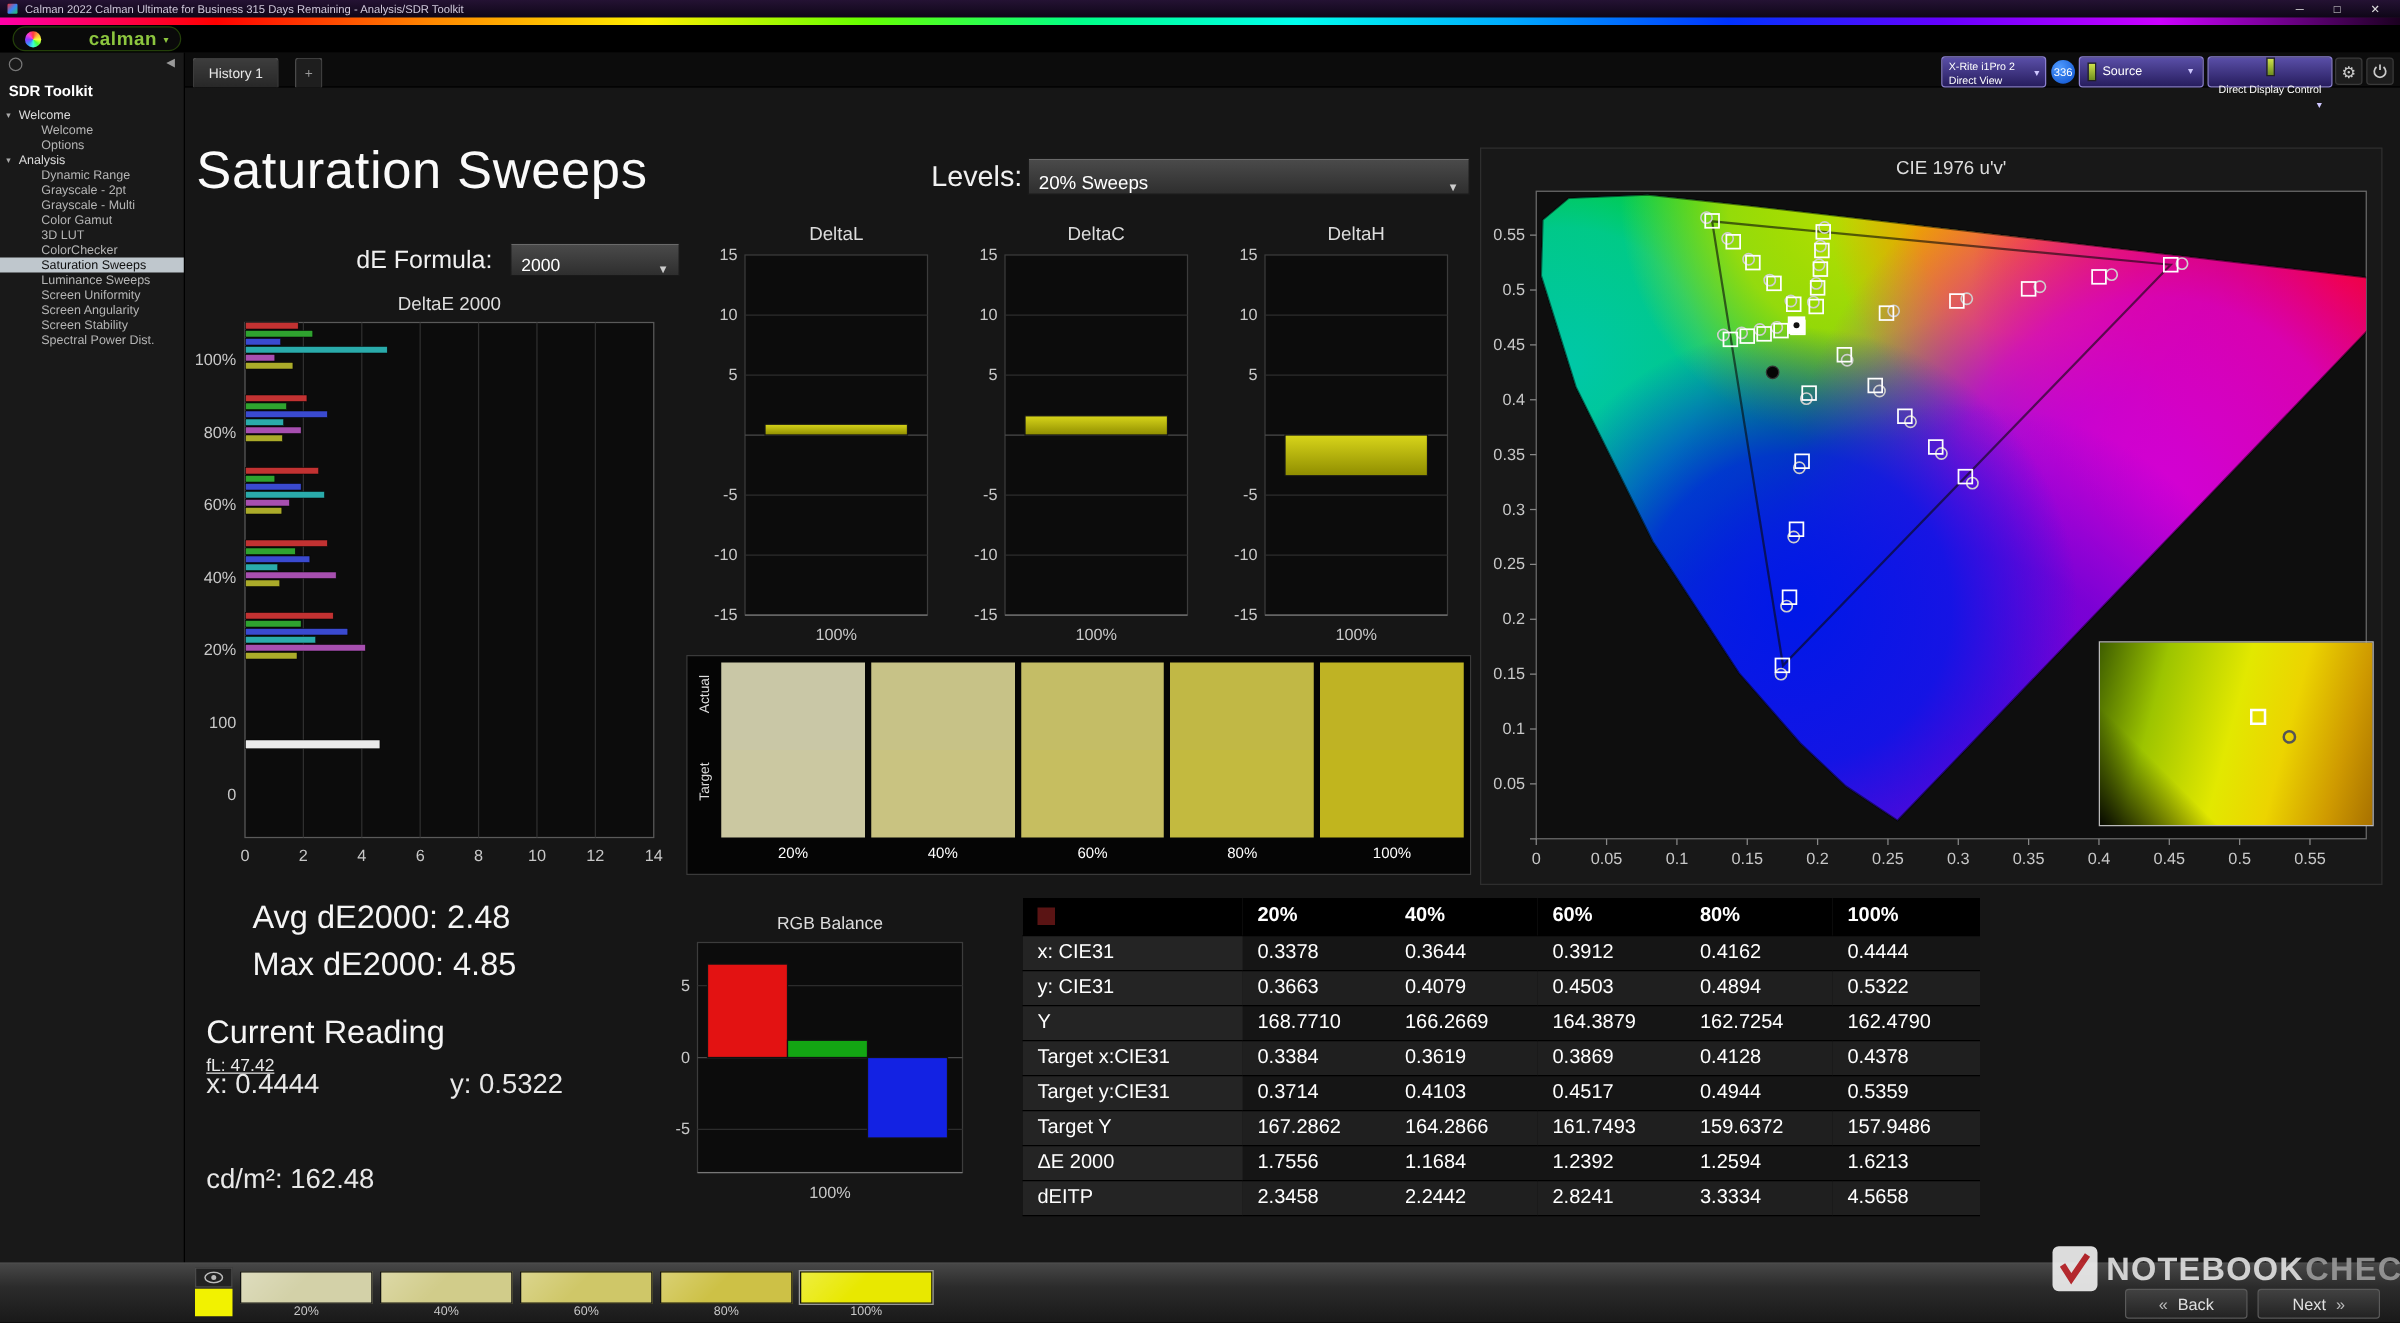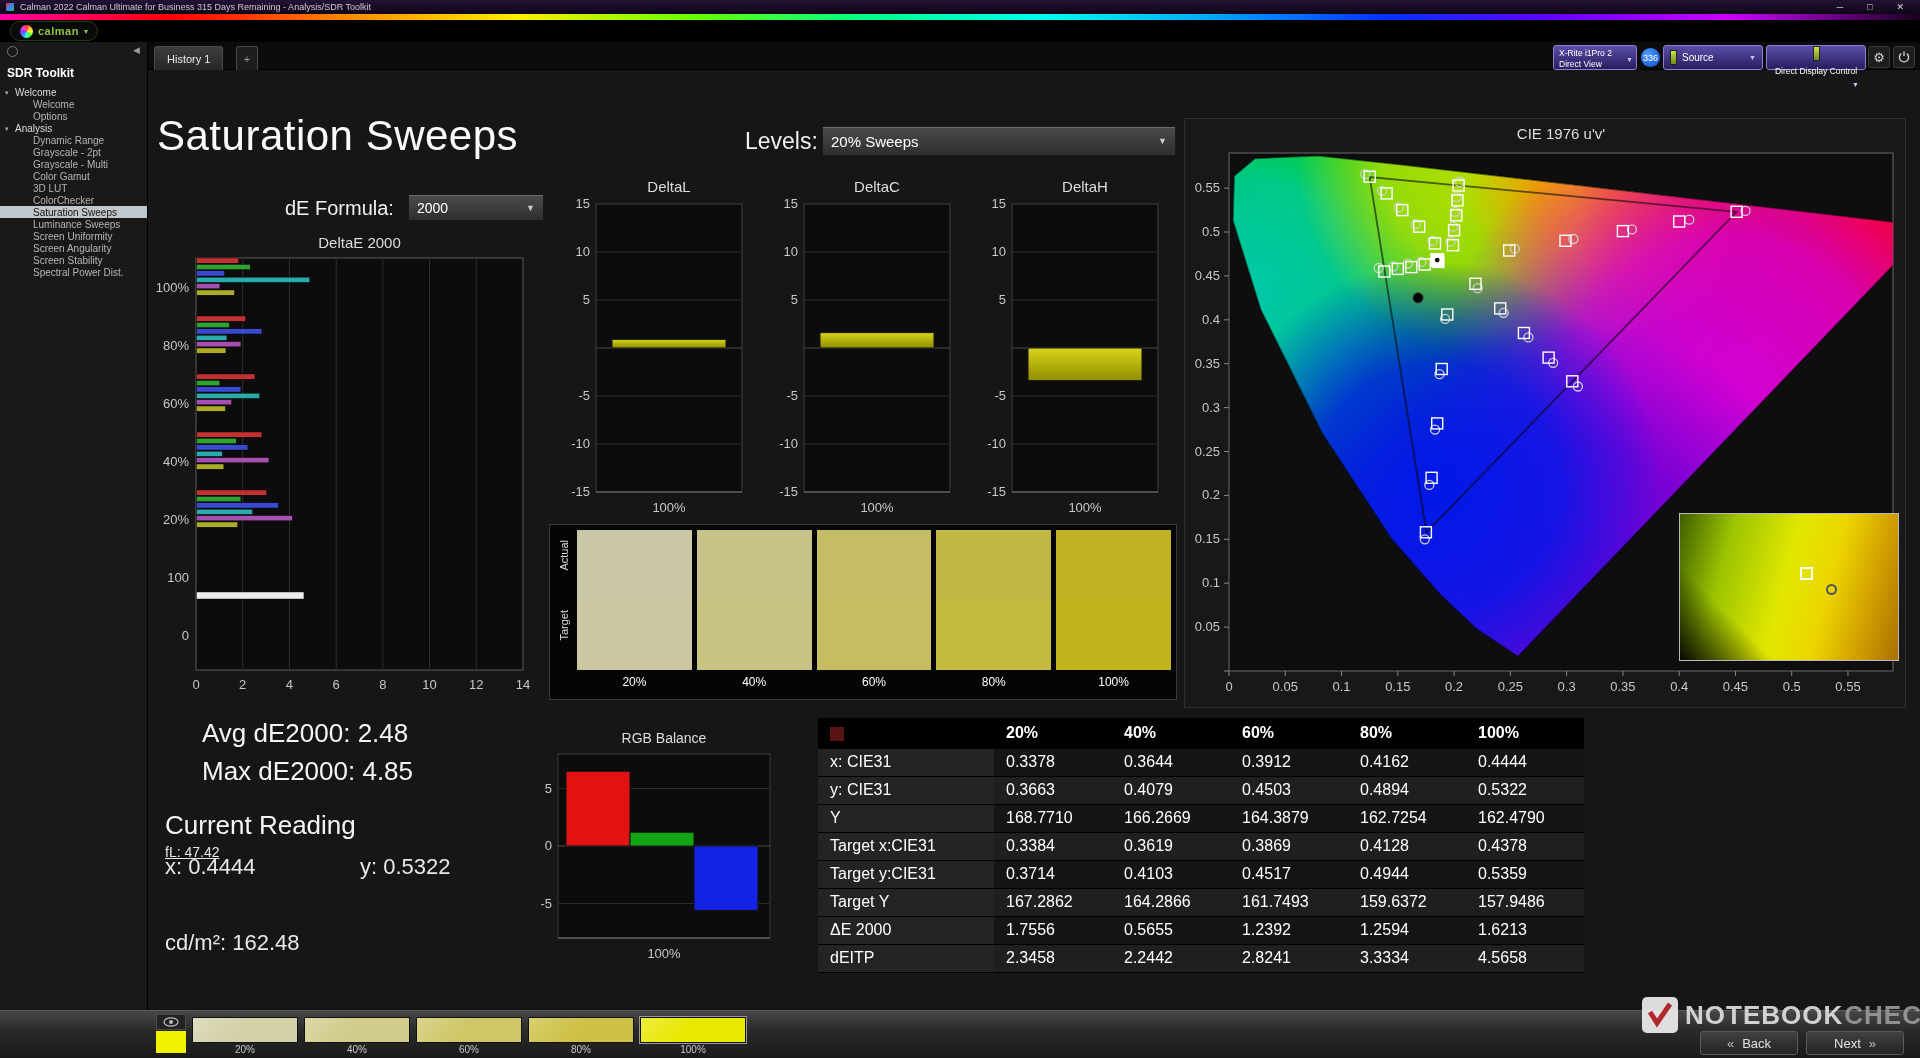--- a/index.html
+++ b/index.html
@@ -10,21 +10,21 @@
 
   
   .titlebar{position:absolute;top:0;left:0;right:0;height:14px;background:linear-gradient(#241233,#0e0617);display:flex;align-items:center;gap:6px;padding:0 6px;font-size:9px;color:#cfc8da;z-index:30;}
   .app-icon{width:8px;height:8px;background:linear-gradient(135deg,#e33,#3b82f6,#22c55e);border-radius:1px;flex:none;}
   .title-text{white-space:nowrap;}
   .win-controls{margin-left:auto;display:flex;gap:24px;padding-right:10px;font-size:9px;color:#ddd;}
   .rainbow{position:absolute;top:14px;left:0;right:0;height:6px;background:linear-gradient(90deg,#ff00a8 0%,#ff0000 9%,#ff8800 18%,#ffee00 27%,#66ff00 36%,#00ff88 45%,#00ffee 54%,#00aaff 63%,#0033ff 72%,#6600ff 81%,#cc00ff 90%,#1a001f 100%);z-index:30;}
   .logobar{position:absolute;top:20px;left:0;right:0;height:22px;background:#000;z-index:30;}
   .logo-pill{position:absolute;left:10px;top:1px;height:20px;display:flex;align-items:center;gap:5px;padding:0 9px;background:#0a0a0a;border:1px solid #24400a;border-radius:10px;}
   .logo-icon{width:13px;height:13px;border-radius:50%;background:conic-gradient(#ff3b3b,#ffb13b,#f6ff3b,#46ff3b,#3bffd9,#3b8cff,#8c3bff,#ff3bd9,#ff3b3b);}
-  .logo-text{color:#8dc63f;font-weight:bold;font-size:11px;letter-spacing:.5px;}
+  .logo-text{color:#8dc63f;font-weight:bold;font-size:15px;letter-spacing:.5px;margin-left:33px;}
   .logo-arrow{color:#8dc63f;font-size:8px;}
 
   
   .sidebar{position:absolute;top:42px;left:0;width:148px;bottom:48px;background:#191919;border-right:1px solid #000;z-index:20;}
   .sb-top{height:20px;position:relative;}
   .sb-circle{position:absolute;left:7px;top:4px;width:11px;height:11px;border:1px solid #777;border-radius:50%;}
   .sb-collapse{position:absolute;right:7px;top:3px;font-size:9px;color:#999;cursor:pointer;}
   .sb-header{padding:4px 7px 6px;font-size:12px;font-weight:bold;color:#ffffff;}
   .sb-tree{font-size:10px;color:#b5b5b5;}
   .tree-section{padding:1px 0 0 15px;height:12px;line-height:11px;color:#dcdcdc;position:relative;white-space:nowrap;cursor:pointer;}
@@ -44,21 +44,21 @@
   .ddc-btn{left:1766px;width:100px;font-size:8.5px;flex-direction:column;}
   .chip{width:7px;height:15px;background:linear-gradient(#cfe24a,#6f8f1f);border:1px solid #222;flex:none;}
   .src-btn .dd,.ddc-btn .dd{margin-left:auto;font-size:7px;color:#cfc8ff;}
   .icon-btn{position:absolute;top:46px;width:22px;height:22px;background:#1d1d1d;border:1px solid #3a3a3a;border-radius:3px;color:#ccc;display:flex;align-items:center;justify-content:center;font-size:13px;z-index:25;cursor:pointer;}
   #gear-btn{left:1868px;}
   #power-btn{left:1893px;}
 
   
   .page-title{position:absolute;left:157px;top:112px;font-size:42px;font-weight:300;color:#fafafa;letter-spacing:.5px;}
   .levels-label{position:absolute;left:745px;top:128px;font-size:23px;color:#f0f0f0;}
-  .dd-box{background:linear-gradient(#4b4b4b,#2e2e2e);border:1px solid #191919;box-shadow:inset 0 1px 0 #6a6a6a;color:#fff;display:flex;align-items:center;cursor:pointer;gap:32px;}
+  .dd-box{background:linear-gradient(#4b4b4b,#2e2e2e);border:1px solid #191919;box-shadow:inset 0 1px 0 #6a6a6a;color:#fff;display:flex;align-items:flex-end;cursor:pointer;gap:32px;}
   #levels-dd{position:absolute;left:822px;top:126px;width:354px;height:30px;font-size:15px;padding:0 8px;}
   .dd-arrow{margin-left:auto;font-size:9px;color:#ccc;}
   .formula-label{position:absolute;left:285px;top:197px;font-size:20px;color:#f0f0f0;}
   #formula-dd{position:absolute;left:408px;top:194px;width:136px;height:27px;font-size:14px;padding:0 8px;}
 
   #deltae-chart{position:absolute;left:150px;top:232px;}
   #mini-0{position:absolute;left:560px;top:176px;}
   #mini-1{position:absolute;left:768px;top:176px;}
   #mini-2{position:absolute;left:976px;top:176px;}
   #rgb-chart{position:absolute;left:518px;top:728px;}
@@ -628,21 +628,21 @@
           <td class="lbl">Target Y</td>
           <td>167.2862</td>
           <td>164.2866</td>
           <td>161.7493</td>
           <td>159.6372</td>
           <td>157.9486</td>
         </tr>
         <tr>
           <td class="lbl">ΔE 2000</td>
           <td>1.7556</td>
-          <td>0.5655</td>
+          <td>1.1684</td>
           <td>1.2392</td>
           <td>1.2594</td>
           <td>1.6213</td>
         </tr>
         <tr>
           <td class="lbl">dEITP</td>
           <td>2.3458</td>
           <td>2.2442</td>
           <td>2.8241</td>
           <td>3.3334</td>

